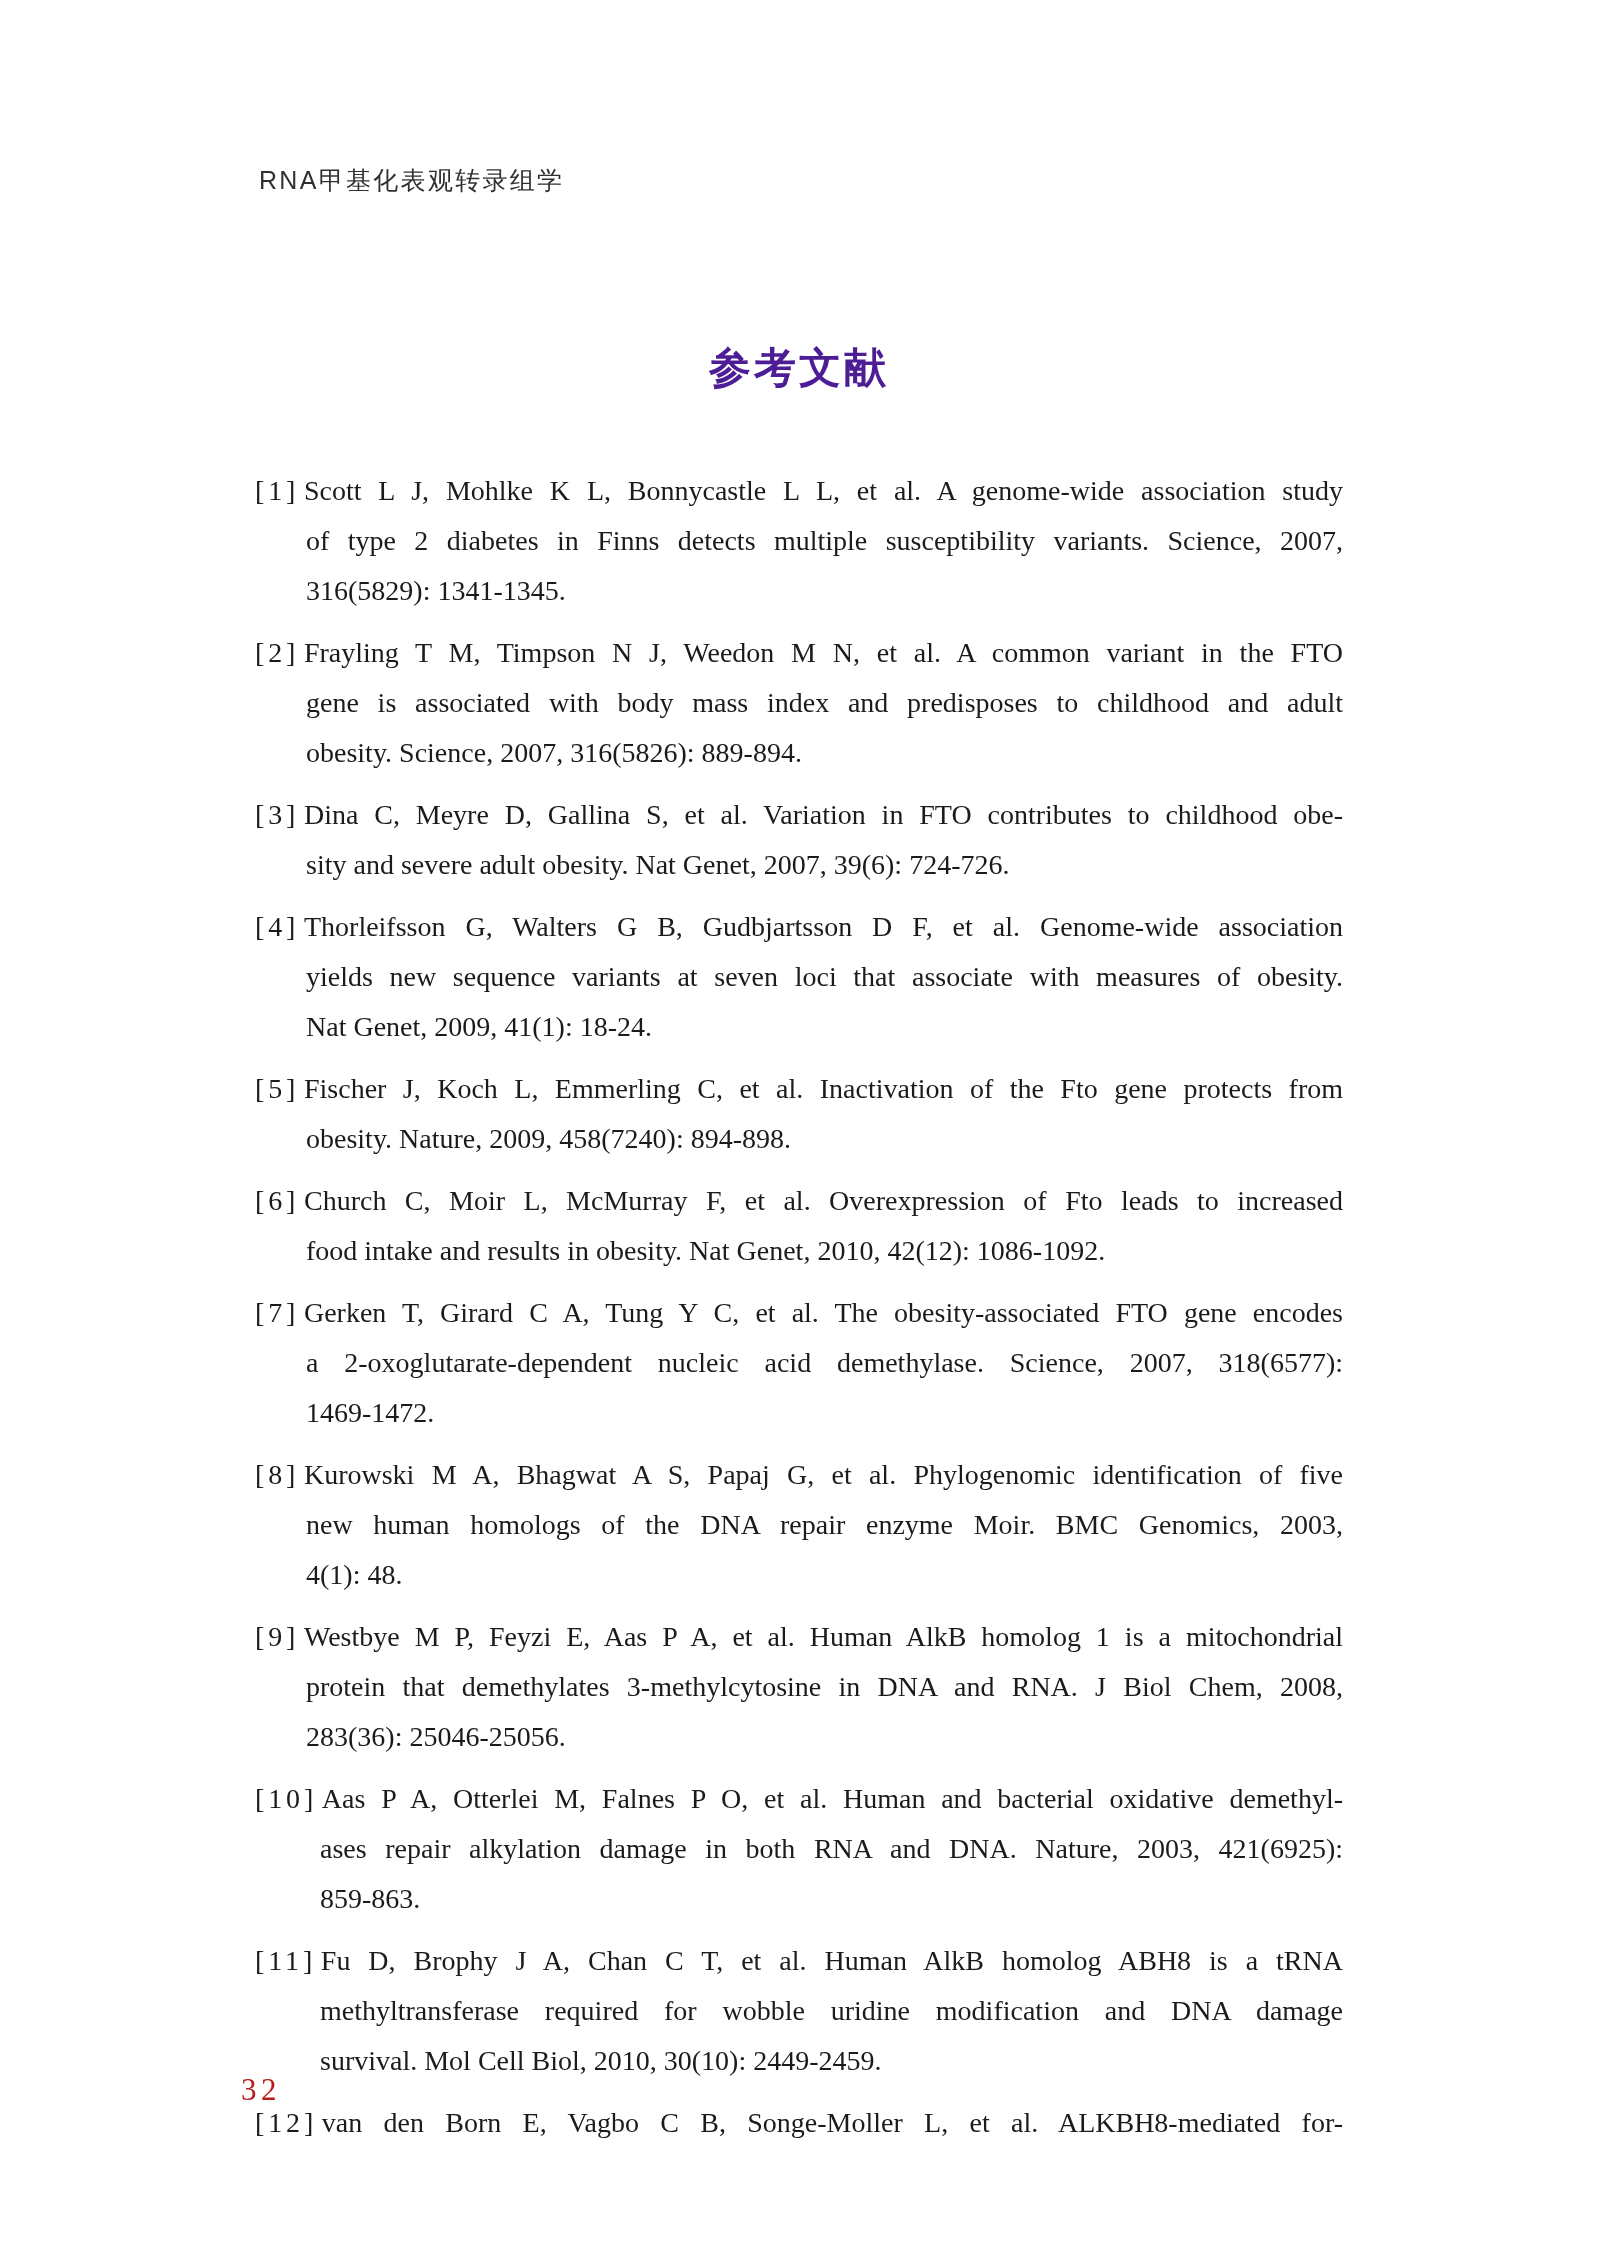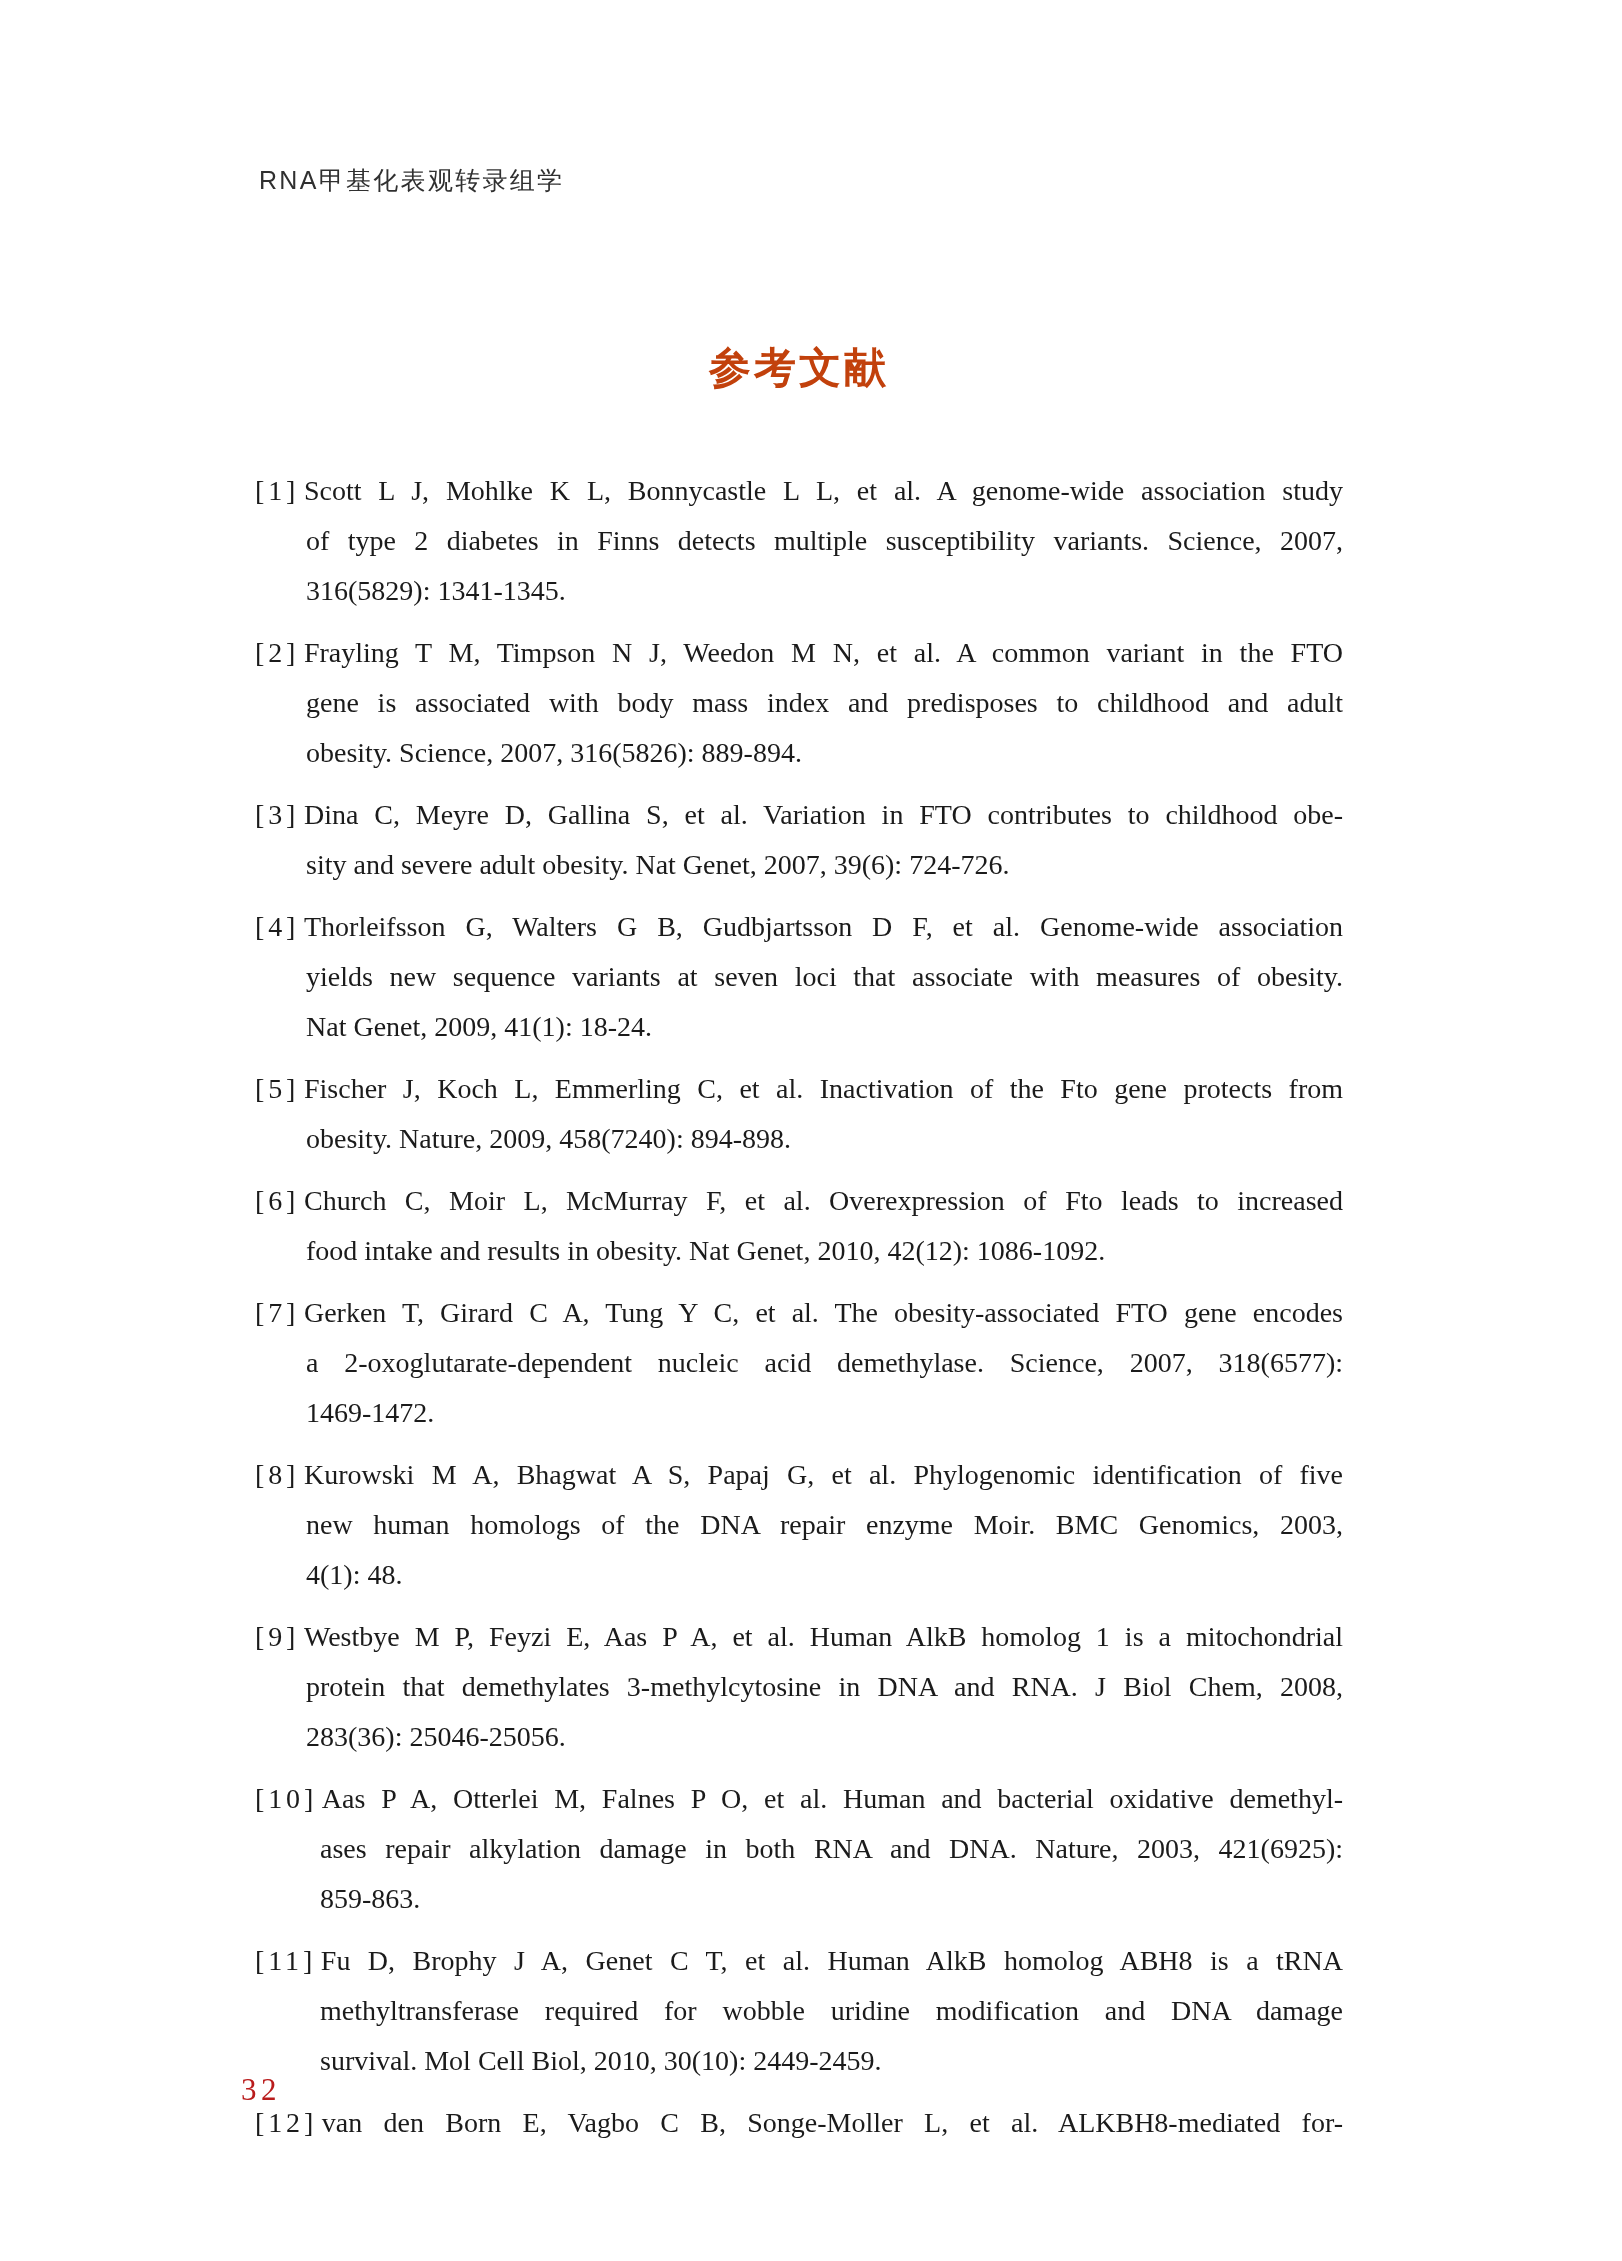--- a/index.html
+++ b/index.html
@@ -31,21 +31,21 @@
   .doc-title {
     position: absolute;
     left: 243px;
     top: 340px;
     width: 1112px;
     text-align: center;
     font-family: "Liberation Sans", "DejaVu Sans", sans-serif;
     font-weight: 700;
     font-size: 42px;
     letter-spacing: 3.1px;
-    color: #c2410c;
+    color: #4c1d95;
     white-space: nowrap;
   }
   .refs {
     position: absolute;
     left: 243px;
     top: 454px;
     width: 1112px;
     font-size: 28px;
     line-height: 50px;
     color: #1b1b1b;
@@ -142,21 +142,21 @@
       <div class="line cont last">283(36): 25046-25056.</div>
     </div>
 
     <div class="ref wide">
       <div class="line first j"><span class="marker">[10]</span><span>Aas P A, Otterlei M, Falnes P O, et al. Human and bacterial oxidative demethyl-</span></div>
       <div class="line cont j">ases repair alkylation damage in both RNA and DNA. Nature, 2003, 421(6925):</div>
       <div class="line cont last">859-863.</div>
     </div>
 
     <div class="ref wide">
-      <div class="line first j"><span class="marker">[11]</span><span>Fu D, Brophy J A, Genet C T, et al. Human AlkB homolog ABH8 is a tRNA</span></div>
+      <div class="line first j"><span class="marker">[11]</span><span>Fu D, Brophy J A, Chan C T, et al. Human AlkB homolog ABH8 is a tRNA</span></div>
       <div class="line cont j">methyltransferase required for wobble uridine modification and DNA damage</div>
       <div class="line cont last">survival. Mol Cell Biol, 2010, 30(10): 2449-2459.</div>
     </div>
 
     <div class="ref wide">
       <div class="line first j"><span class="marker">[12]</span><span>van den Born E, Vagbo C B, Songe-Moller L, et al. ALKBH8-mediated for-</span></div>
     </div>
 
   </div>
 

